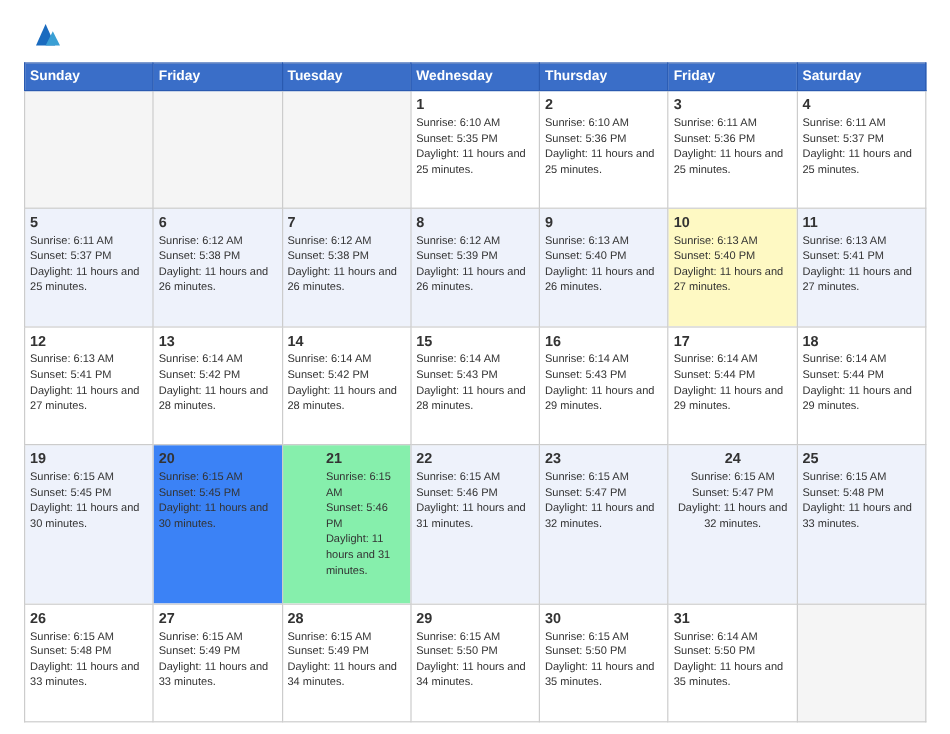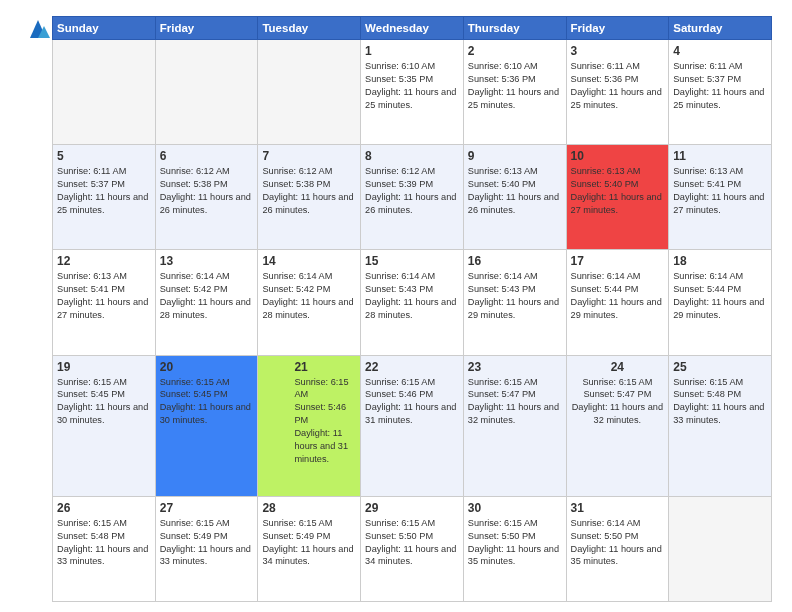--- a/index.html
+++ b/index.html
@@ -8,21 +8,21 @@
       height: 612px;
       font-family: Arial, sans-serif;
       background: #fff;
       overflow: hidden;
     }
     .page {
       width: 792px;
       height: 612px;
       padding: 16px 20px 10px 20px;
       display: flex;
-      flex-direction: row;
+      flex-direction: column;
     }
     .header {
       display: flex;
       justify-content: space-between;
       align-items: flex-start;
       margin-bottom: 8px;
     }
     .logo {
       display: flex;
       align-items: center;
@@ -171,21 +171,21 @@
             <div class="day-info">Sunrise: 6:12 AM<br>Sunset: 5:38 PM<br>Daylight: 11 hours and 26 minutes.</div>
           </td>
           <td style="background: rgb(238, 242, 251);">
             <div class="day-number">8</div>
             <div class="day-info">Sunrise: 6:12 AM<br>Sunset: 5:39 PM<br>Daylight: 11 hours and 26 minutes.</div>
           </td>
           <td style="background: rgb(238, 242, 251);">
             <div class="day-number">9</div>
             <div class="day-info">Sunrise: 6:13 AM<br>Sunset: 5:40 PM<br>Daylight: 11 hours and 26 minutes.</div>
           </td>
-          <td style="background: #ef4444;">
+          <td style="background: #fef9c3;">
             <div class="day-number">10</div>
             <div class="day-info">Sunrise: 6:13 AM<br>Sunset: 5:40 PM<br>Daylight: 11 hours and 27 minutes.</div>
           </td>
           <td style="background: rgb(238, 242, 251);">
             <div class="day-number">11</div>
             <div class="day-info">Sunrise: 6:13 AM<br>Sunset: 5:41 PM<br>Daylight: 11 hours and 27 minutes.</div>
           </td>
         </tr>
         <tr>
           <td>
@@ -219,21 +219,21 @@
         </tr>
         <tr>
           <td style="background: rgb(238, 242, 251); margin-left: 14px;">
             <div class="day-number">19</div>
             <div class="day-info">Sunrise: 6:15 AM<br>Sunset: 5:45 PM<br>Daylight: 11 hours and 30 minutes.</div>
           </td>
           <td style="background: #3b82f6;">
             <div class="day-number">20</div>
             <div class="day-info">Sunrise: 6:15 AM<br>Sunset: 5:45 PM<br>Daylight: 11 hours and 30 minutes.</div>
           </td>
-          <td style="background: #bef264; padding-left: 36px;">
+          <td style="background: #86efac; padding-left: 36px;">
             <div class="day-number">21</div>
             <div class="day-info">Sunrise: 6:15 AM<br>Sunset: 5:46 PM<br>Daylight: 11 hours and 31 minutes.</div>
           </td>
           <td style="background: rgb(238, 242, 251);">
             <div class="day-number">22</div>
             <div class="day-info">Sunrise: 6:15 AM<br>Sunset: 5:46 PM<br>Daylight: 11 hours and 31 minutes.</div>
           </td>
           <td style="background: rgb(238, 242, 251);">
             <div class="day-number">23</div>
             <div class="day-info">Sunrise: 6:15 AM<br>Sunset: 5:47 PM<br>Daylight: 11 hours and 32 minutes.</div>

